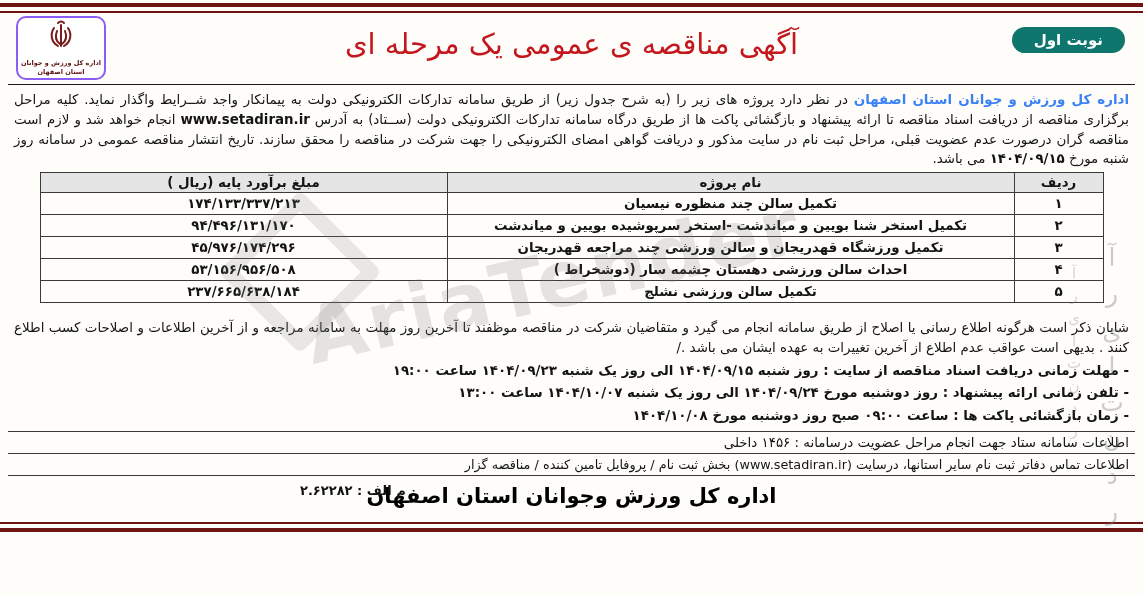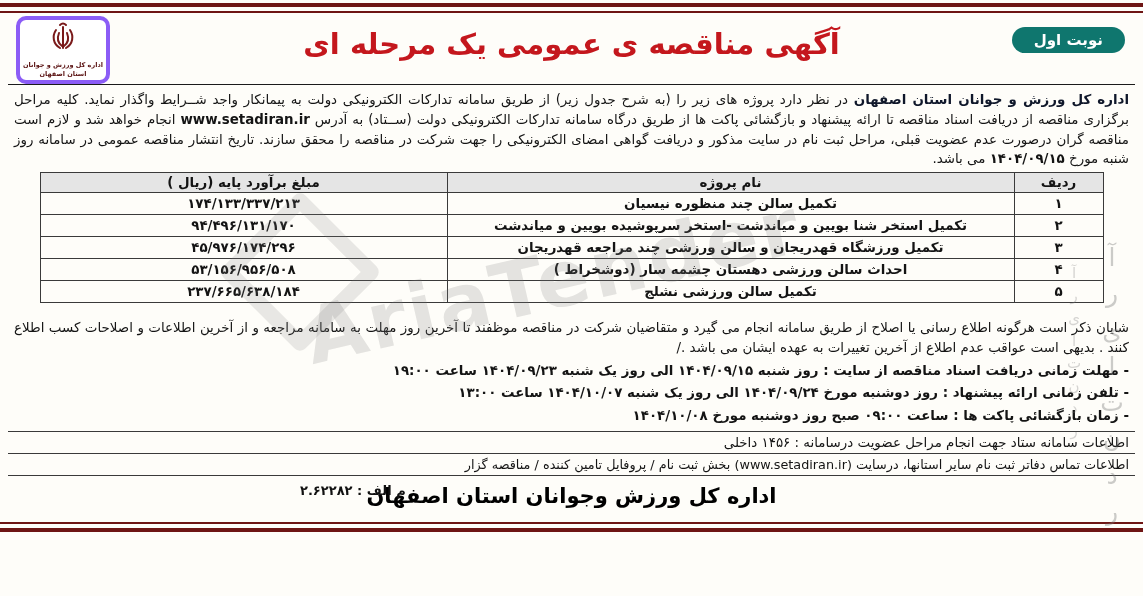--- a/index.html
+++ b/index.html
@@ -16,34 +16,34 @@
   .bot-thin{margin-top:3px;}
   .bot-thick{margin-top:4px;}
 
   header.header{position:relative;height:66px;margin:2px 10px 0;}
   .pill{
     position:absolute;right:8px;top:12px;background:#0f766e;color:#fff;
     border-radius:15px;padding:4px 22px;font-size:15px;font-weight:bold;
   }
   .title{
     position:absolute;left:0;right:0;top:12px;margin:0;text-align:center;
-    color:#c4171d;font-size:29px;font-weight:bold;letter-spacing:.5px;
+    color:#c4171d;font-size:29px;font-weight:normal;letter-spacing:.5px;
   }
   .logo{
     position:absolute;left:6px;top:1px;width:86px;height:60px;
-    border:4px solid #8b5cf6;border-radius:10px;background:#fff;
+    border:2px solid #8b5cf6;border-radius:10px;background:#fff;
     display:flex;flex-direction:column;align-items:center;justify-content:center;gap:9px;
   }
   .logo-text{font-size:6.5px;color:#5a1212;text-align:center;line-height:1.25;font-weight:bold;}
 
   .hrule{border:none;border-top:1.6px solid #1b1b1b;margin:3px 8px;}
   .hrule.light{border-top-width:1px;border-top-color:#3a3a3a;}
 
   .intro{margin:5px 14px 3px;font-size:13.4px;line-height:1.48;text-align:justify;}
-  .lead{color:#0f172a;font-weight:bold;}
+  .lead{color:#3b82f6;font-weight:bold;}
   .bold{font-weight:bold;}
 
   table.projects{width:1064px;margin:3px auto 2px;border-collapse:collapse;font-size:13.4px;table-layout:fixed;}
   table.projects th,table.projects td{border:1px solid #3a3a3a;text-align:center;padding:3px 20px;overflow:hidden;white-space:nowrap;}
   table.projects thead th{background:#e5e5e5;font-weight:bold;padding:2px 14px;}
   table.projects td{font-weight:bold;}
   .c-no{width:60px;margin-top:16px;}
   .c-amt{width:378px;}
 
   .note{margin:15px 14px 2px;font-size:13.4px;line-height:1.48;text-align:justify;}

